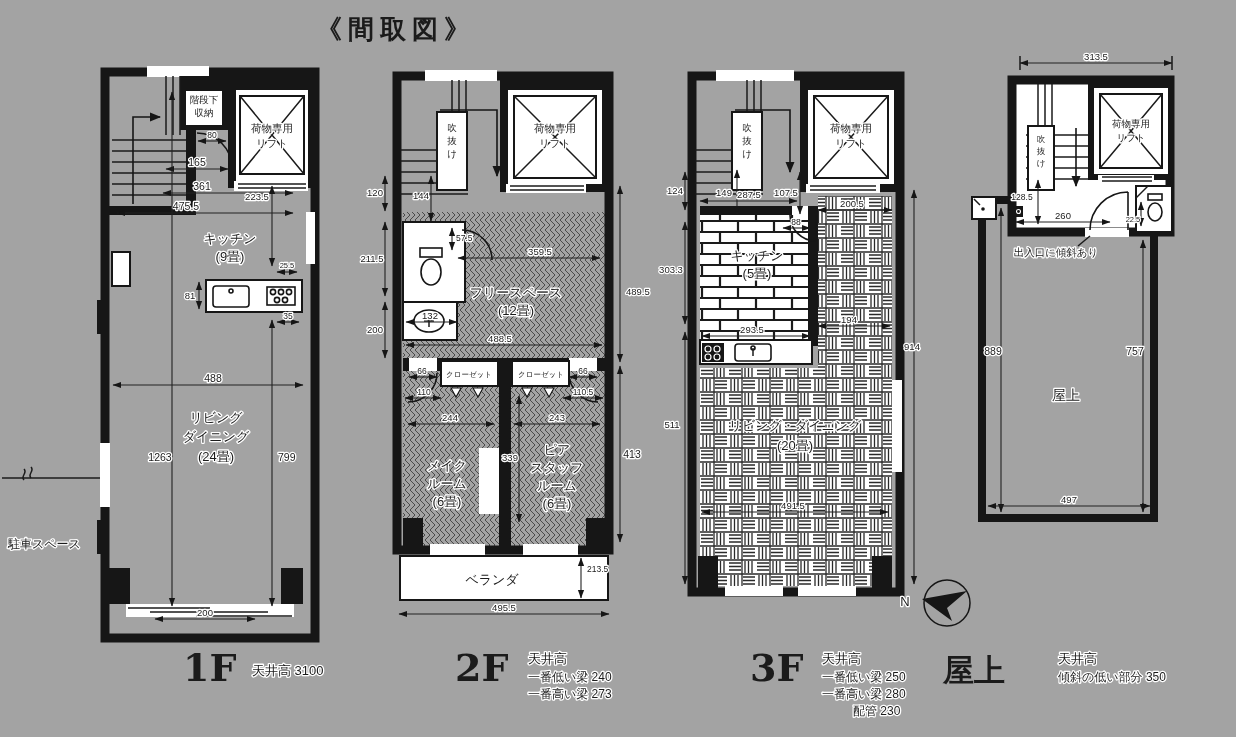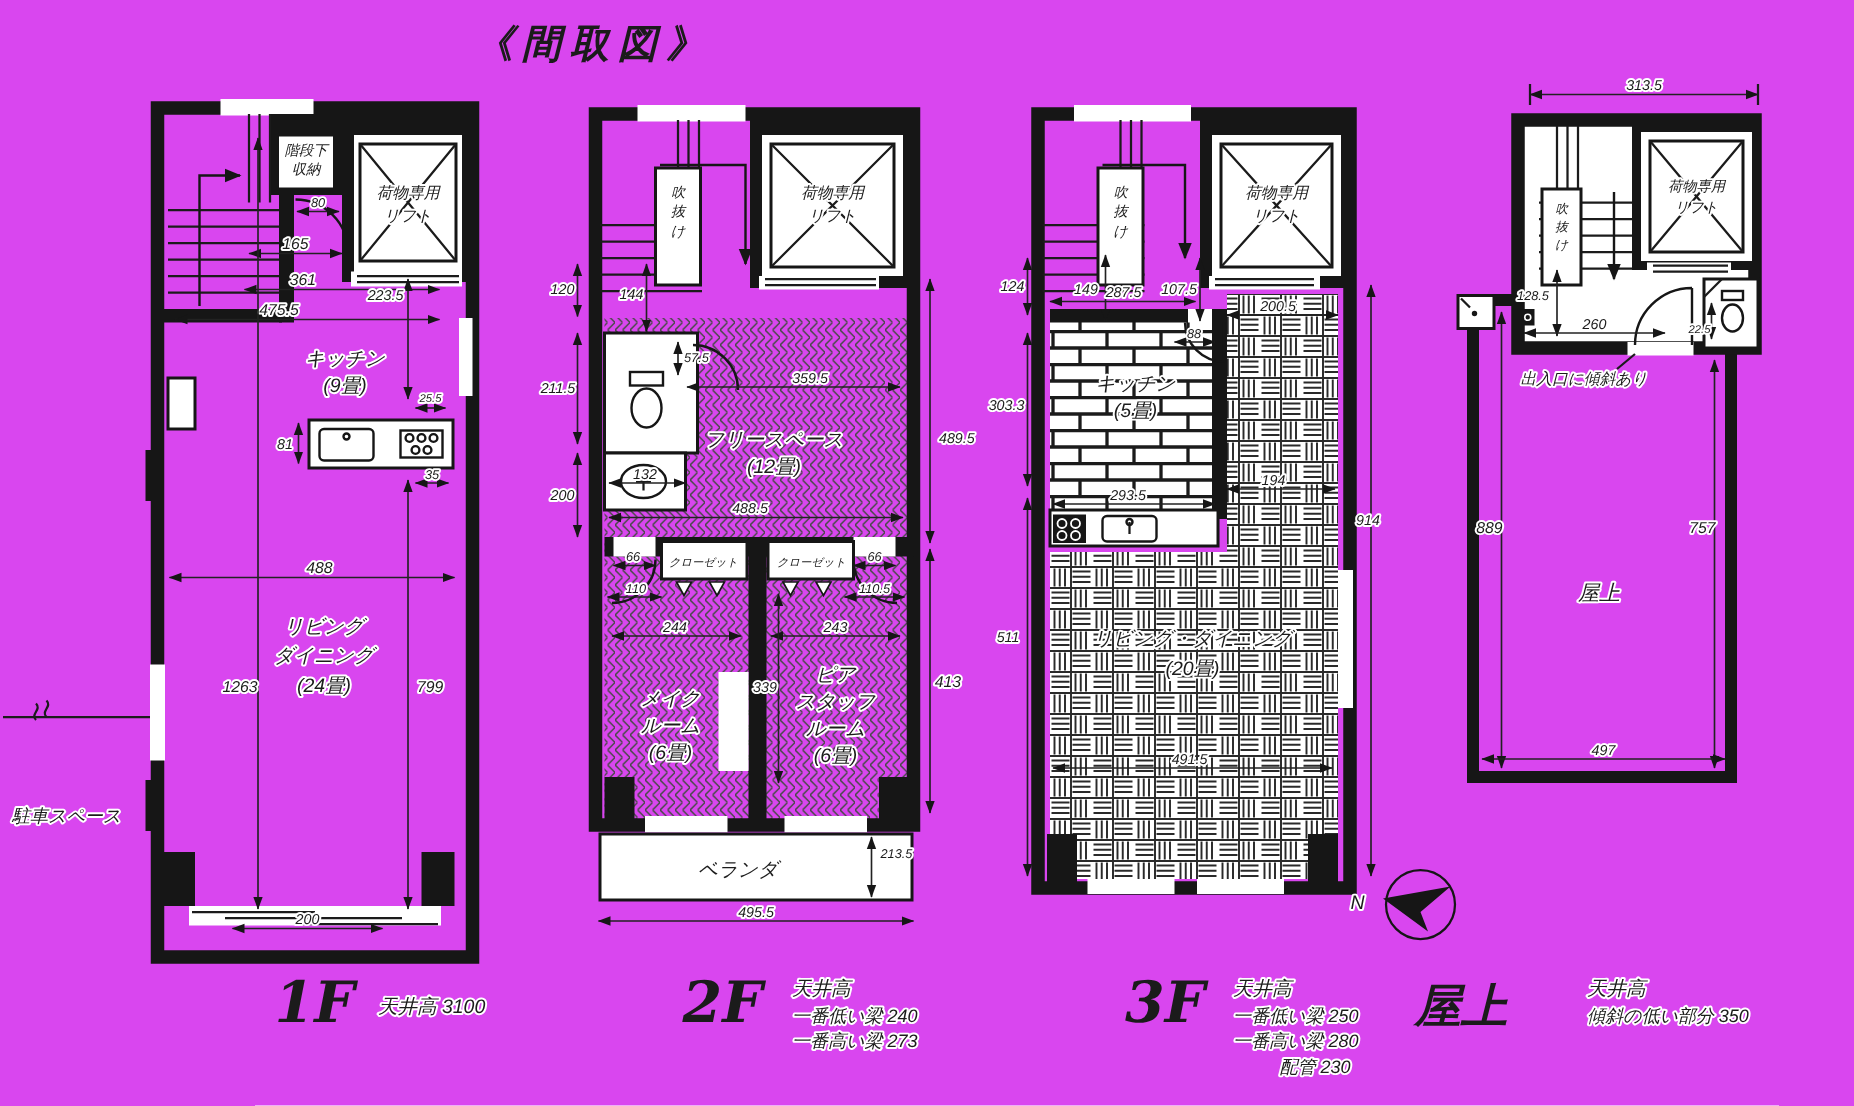--- a/index.html
+++ b/index.html
@@ -1,16 +1,16 @@
 <!DOCTYPE html>
 <html><head>
 <meta charset="utf-8">
 <style>
   html,body{margin:0;padding:0;background:#fff;}
-  .page{position:relative;width:1236px;height:737px;background:#d946ef;overflow:hidden;font-style:italic;}
+  .page{position:relative;width:1236px;height:737px;background:#a3a3a3;overflow:hidden;}
   svg text{font-family:"Liberation Sans",sans-serif;fill:#1b1b1b;paint-order:stroke;stroke:#fff;stroke-width:2.6px;stroke-linejoin:round;}
   .mid{text-anchor:middle}
   .d7{font-size:7.5px}.d8{font-size:8.5px}.d9{font-size:9.5px}.d10{font-size:10.5px}.r13{font-size:13px}.r9{font-size:9.5px}
   .big{font-family:"DejaVu Serif",serif;font-weight:bold;font-size:38px;stroke-width:0;}
   .bigjp{font-family:"DejaVu Serif",serif;font-weight:bold;font-size:31px;stroke-width:0;}
   .ttl{font-weight:bold;font-size:26px;letter-spacing:6px;stroke-width:0;}
   .ceil{font-size:13px}.note{font-size:12px}
   .wall{fill:none;stroke:#161616;}
   .o2{fill:#fff;stroke:#161616;stroke-width:2;}
   .o15{fill:none;stroke:#161616;stroke-width:1.6;}

